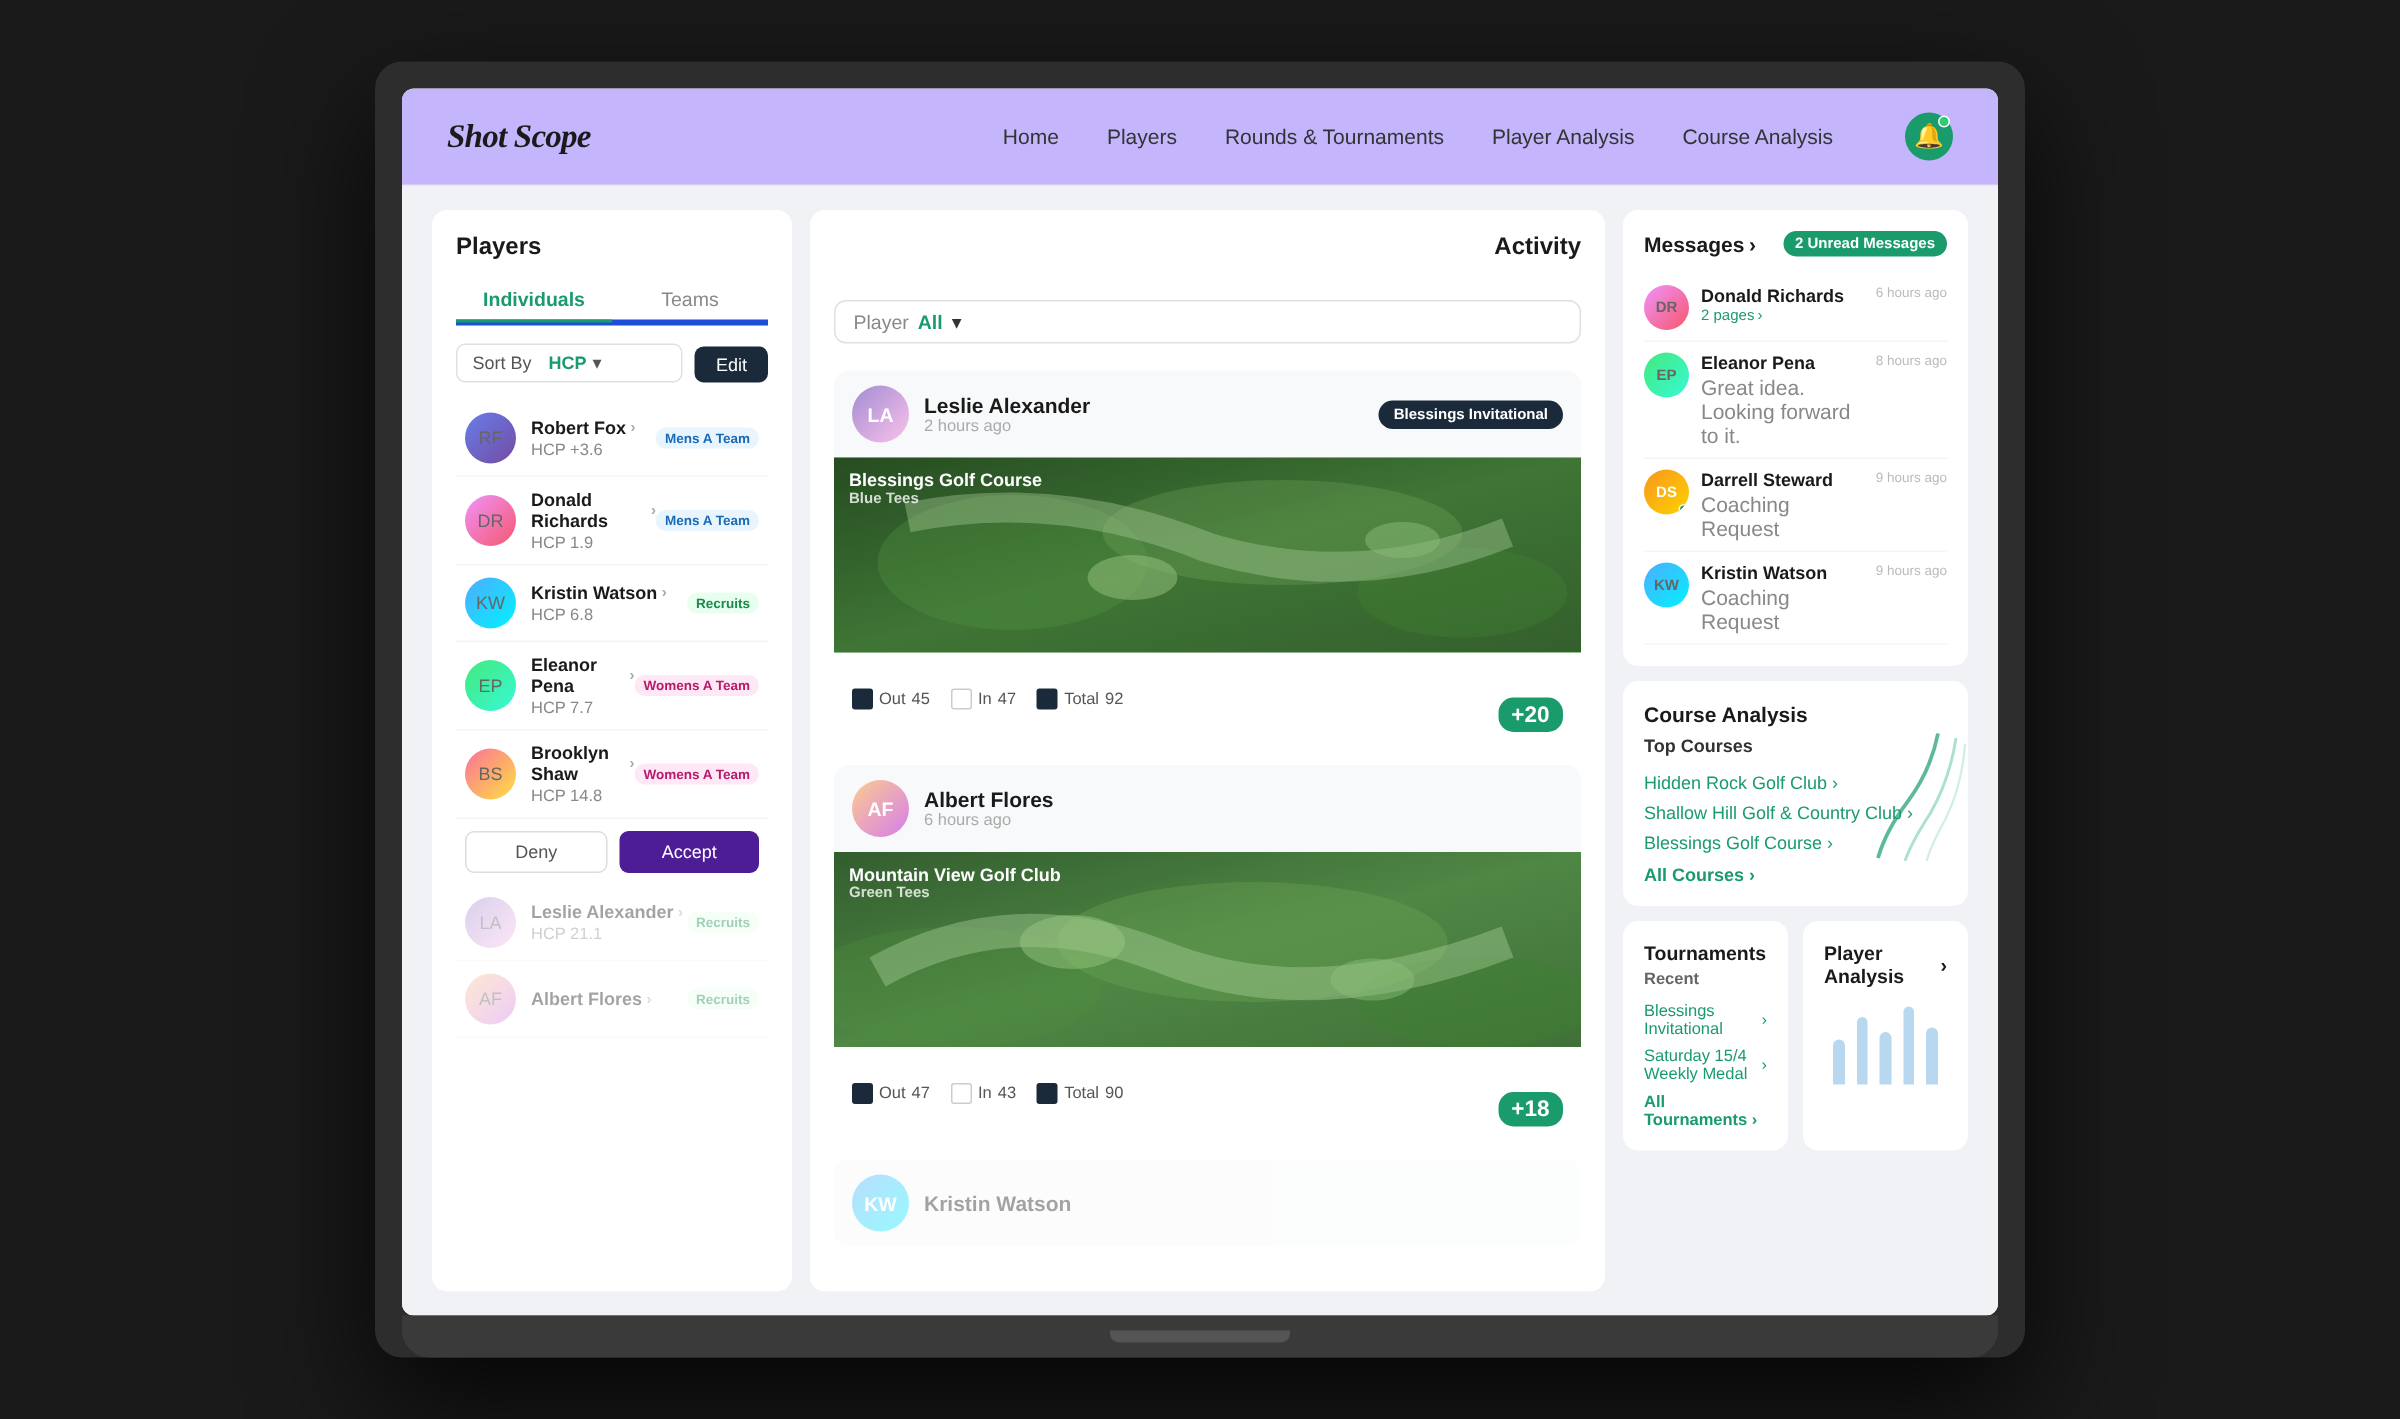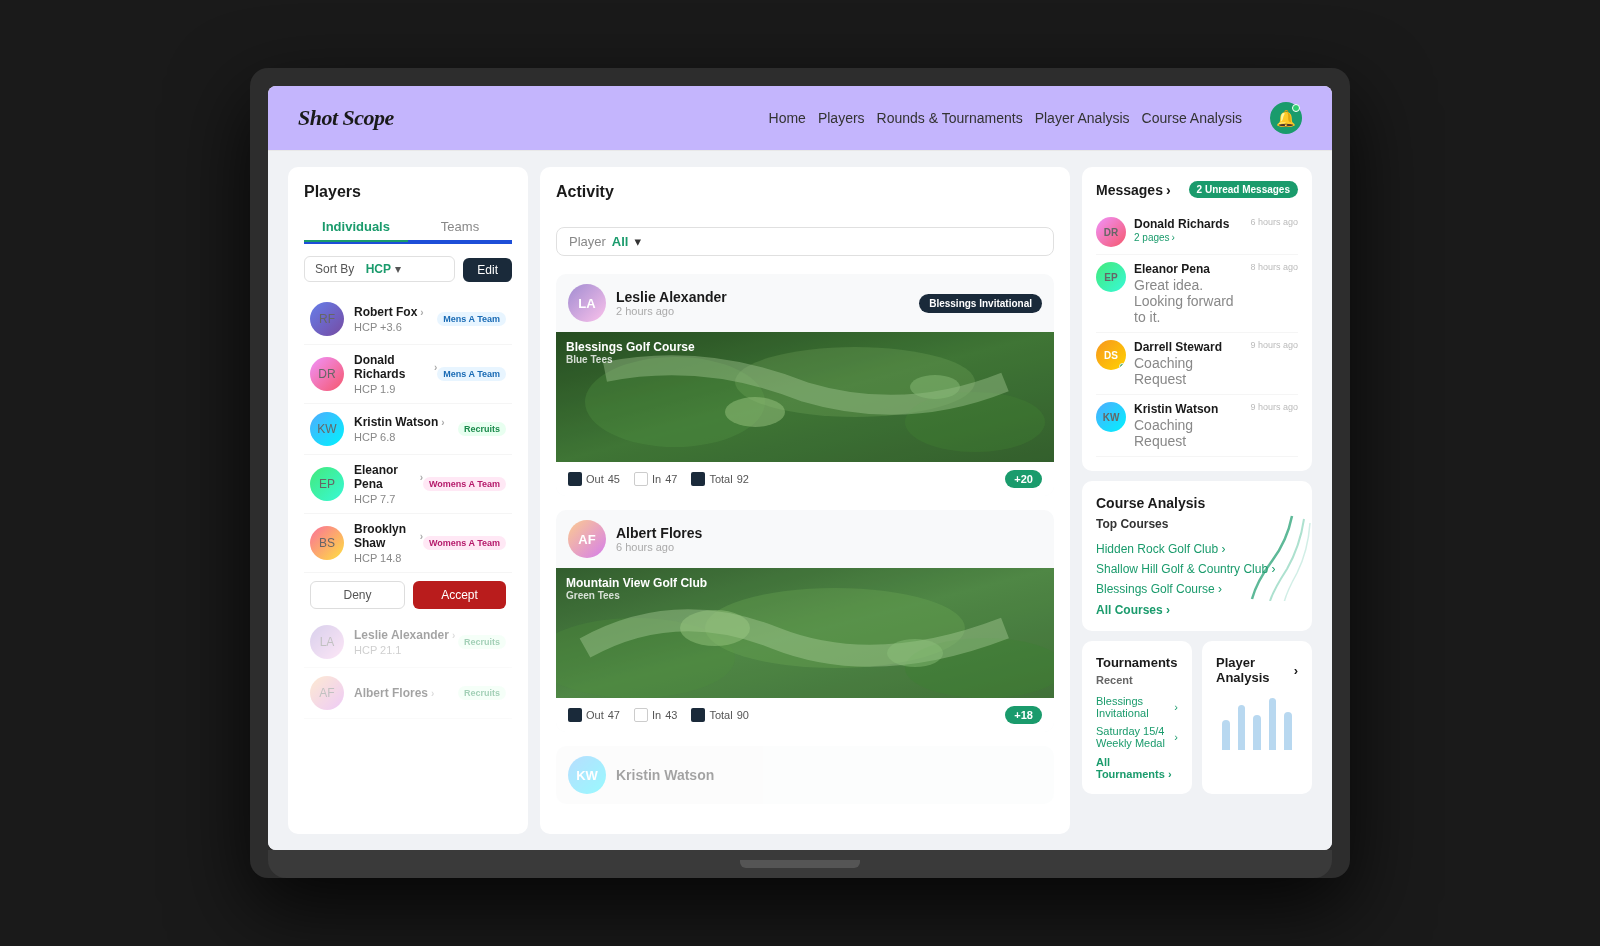--- a/index.html
+++ b/index.html
@@ -54,21 +54,21 @@
       font-size: 22px;
       font-weight: 700;
       font-style: italic;
       color: #1a1a1a;
       font-family: Georgia, serif;
       margin-right: auto;
       letter-spacing: -0.5px;
     }
     .nav-links {
       display: flex;
-      gap: 12px;
+      gap: 32px;
       align-items: center;
     }
     .nav-link {
       font-size: 14px;
       color: #333;
       cursor: pointer;
       font-weight: 500;
       text-decoration: none;
     }
     .nav-bell {
@@ -228,41 +228,41 @@
       background: #fff;
       border-radius: 6px;
       padding: 6px;
       font-size: 12px;
       cursor: pointer;
       color: #555;
     }
     .accept-btn {
       flex: 1;
       border: none;
-      background: #b91c1c;
+      background: #4c1d95;
       color: #fff;
       border-radius: 6px;
       padding: 6px;
       font-size: 12px;
       cursor: pointer;
     }
     .player-item.faded { opacity: 0.4; }
 
     
     .panel-mid {
       flex: 1;
       background: #fff;
       border-radius: 10px;
       padding: 16px;
       overflow: hidden;
     }
     .activity-header {
       display: flex;
       align-items: center;
-      justify-content: flex-start;
+      justify-content: flex-end;
       margin-bottom: 14px;
     }
     .player-filter {
       display: flex;
       align-items: center;
       border: 1px solid #e0e0e0;
       border-radius: 8px;
       padding: 6px 12px;
       font-size: 13px;
       color: #333;
@@ -362,24 +362,25 @@
       width: 14px;
       height: 14px;
       background: #1a2a3a;
       border-radius: 2px;
       display: inline-block;
     }
     .stat-icon.white-icon { background: #fff; border: 1px solid #ccc; }
     .stat-score-badge {
       background: #1a9b6c;
       color: #fff;
-      font-size: 11px;
+      font-size: 15px;
       padding: 3px 9px;
       border-radius: 10px;
       font-weight: 600;
+      margin-top: 22px;
     }
     .activity-card.faded { opacity: 0.5; }
 
     
     .panel-right {
       width: 230px;
       flex-shrink: 0;
       display: flex;
       flex-direction: column;
       gap: 10px;

